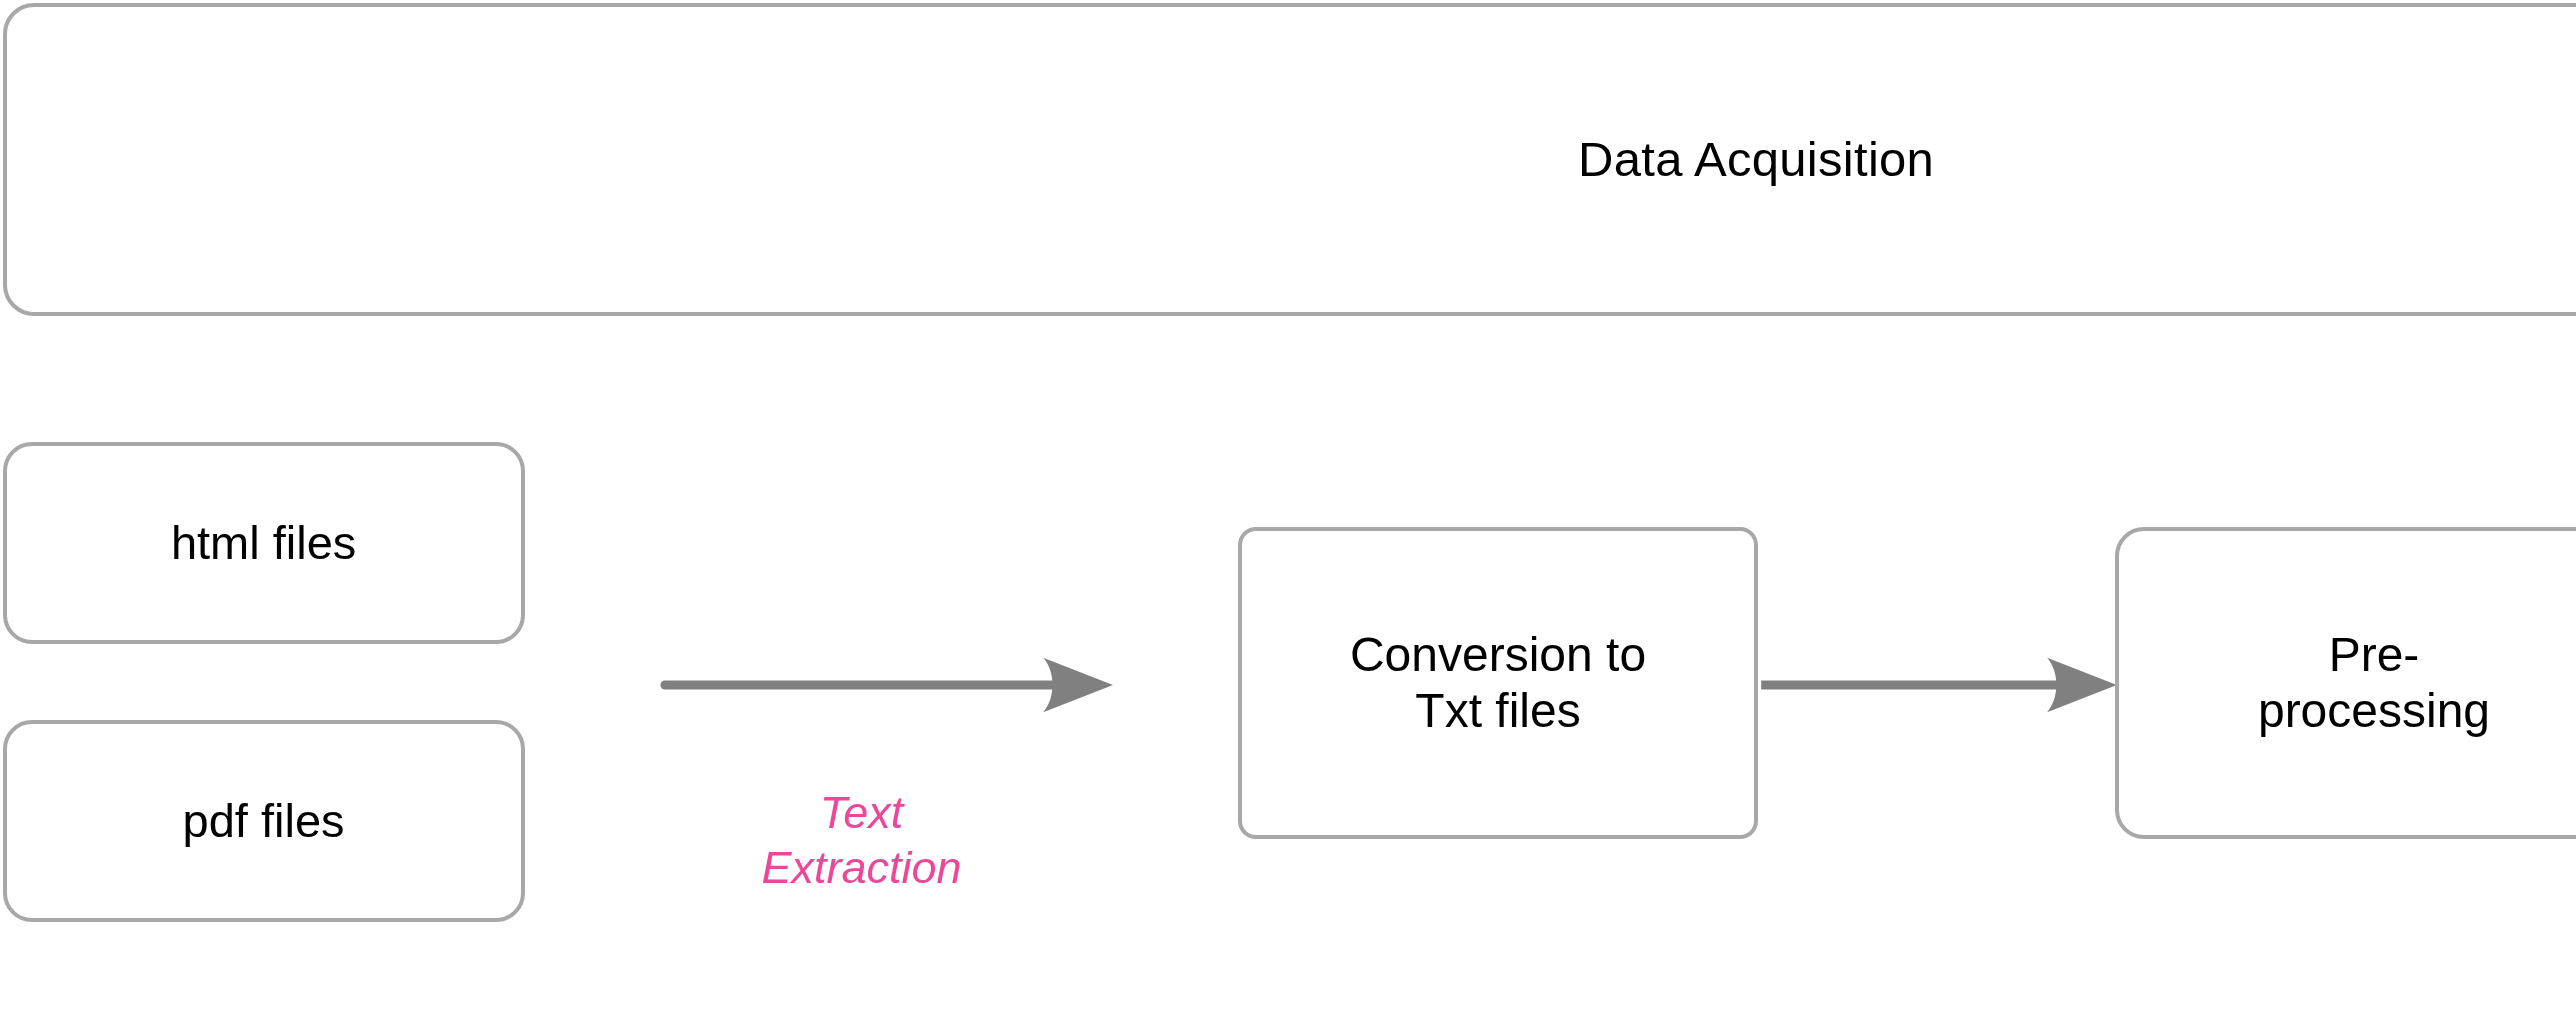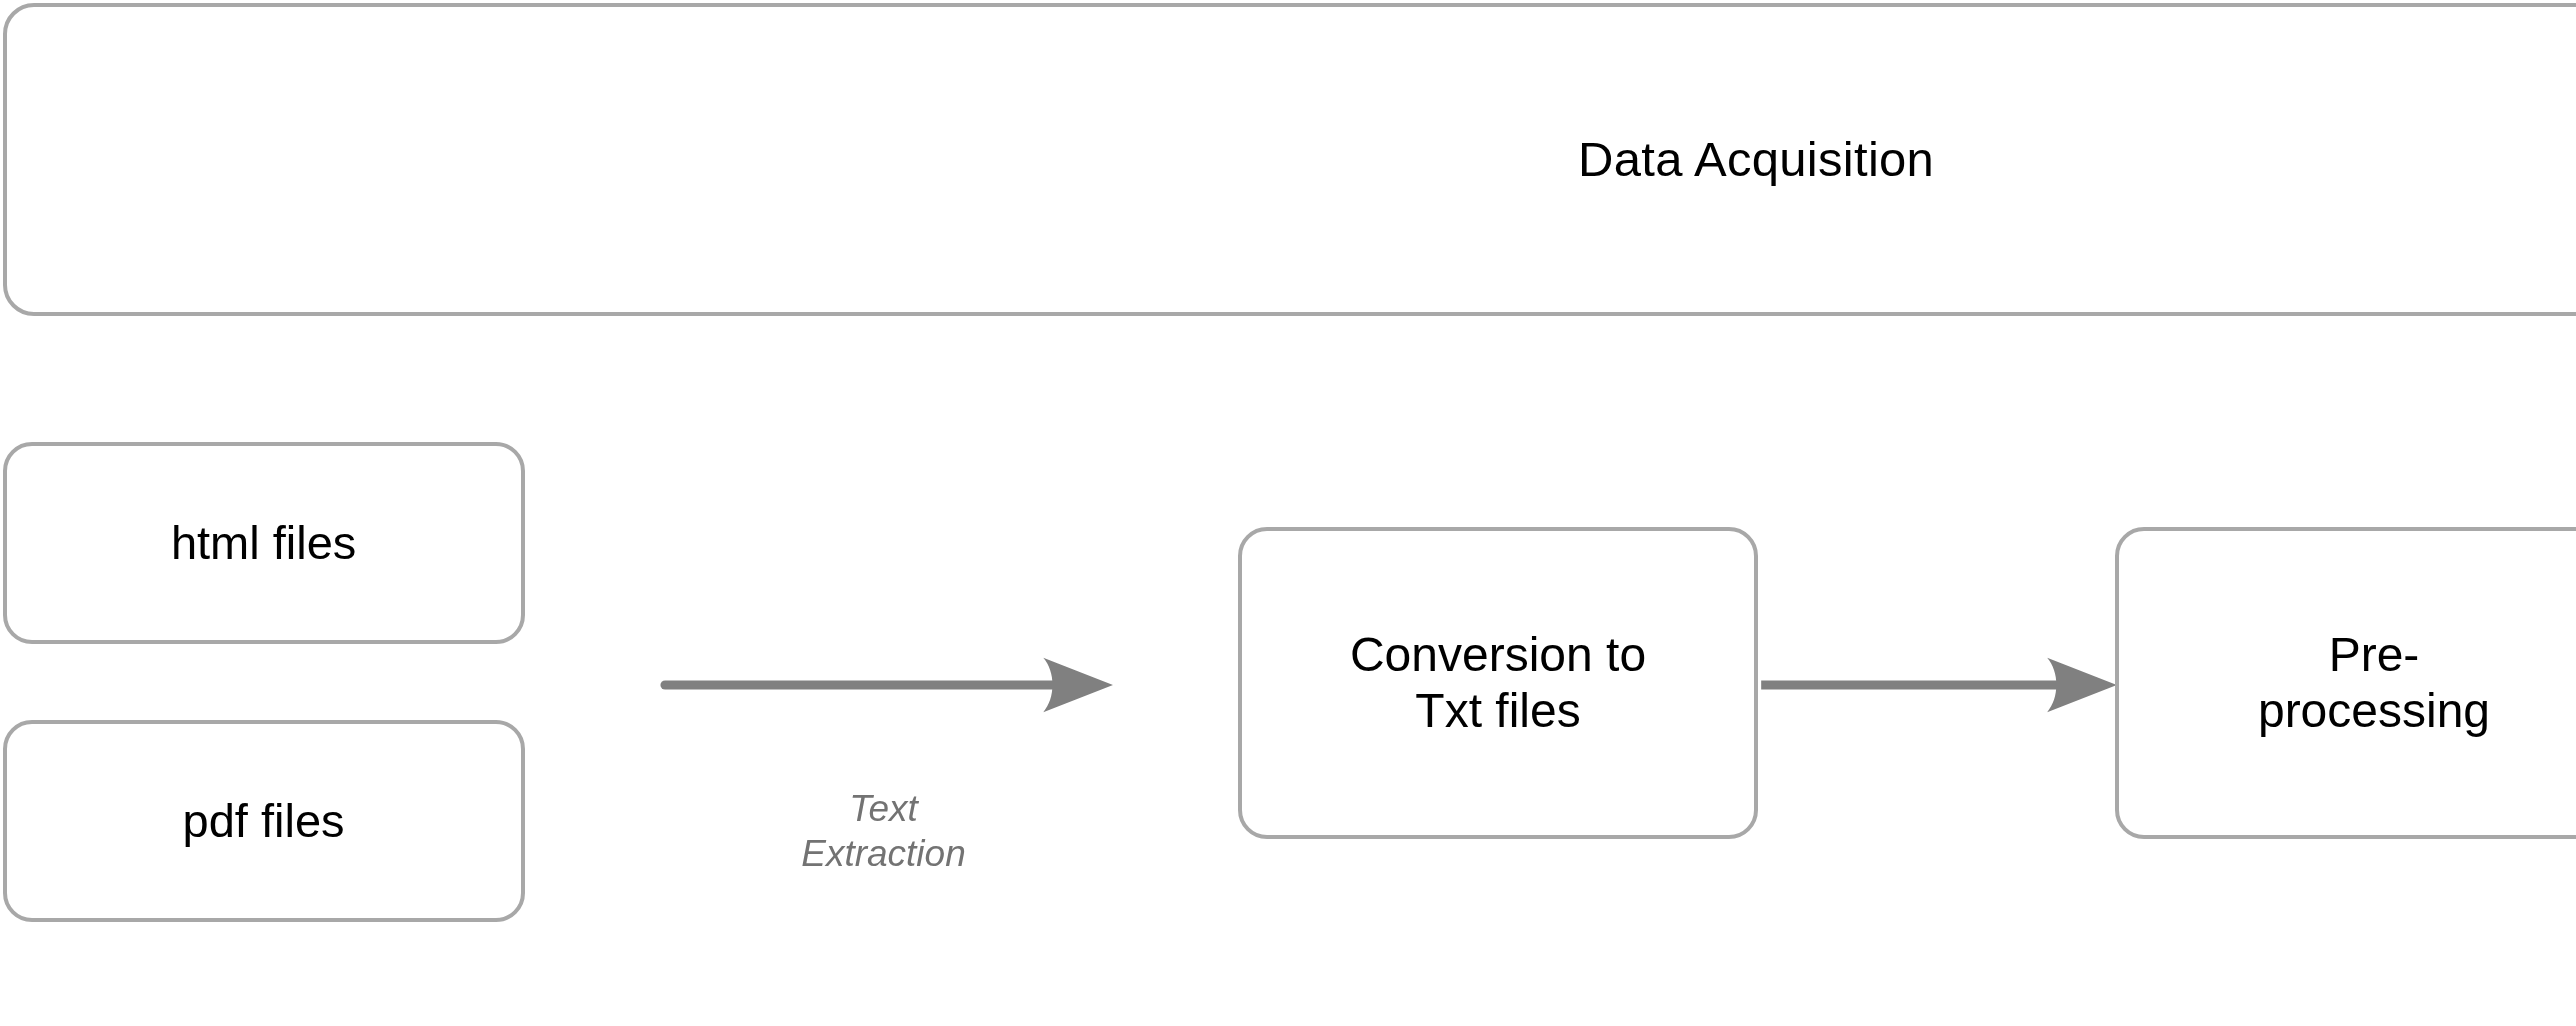--- a/index.html
+++ b/index.html
@@ -69,20 +69,21 @@
   #source-pdf-box .node-label {
     font-size: 47px;
   }
 
   
   #step-conversion-box {
     left: 1238px;
     top: 527px;
     width: 520px;
     height: 312px;
+    border-radius: 18px;
   }
   #step-preprocessing-box {
     left: 2115px;
     top: 527px;
     width: 518px;
     height: 312px;
   }
   #step-conversion-box .node-label,
   #step-preprocessing-box .node-label,
   #step-import-box .node-label {
@@ -98,27 +99,27 @@
   
   .arrow {
     position: absolute;
     pointer-events: none;
   }
   .arrow svg { display: block; overflow: visible; }
 
   
   #text-extraction-caption {
     position: absolute;
-    left: 626px;
+    left: 604px;
     top: 786px;
     width: 515px;
     text-align: center;
-    font-size: 37px;
+    font-size: 45px;
     font-style: italic;
-    color: #737373;
+    color: #ec4899;
     line-height: 1.22;
     white-space: pre-line;
     font-stretch: condensed;
   }
 </style>
 </head>
 <body>
 
 <div class="stage">
 

